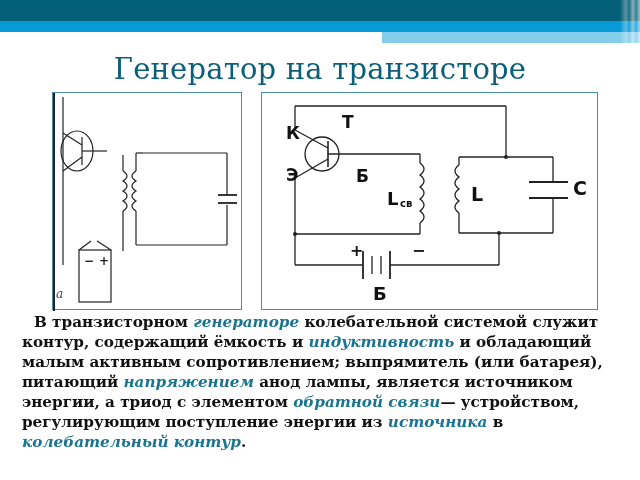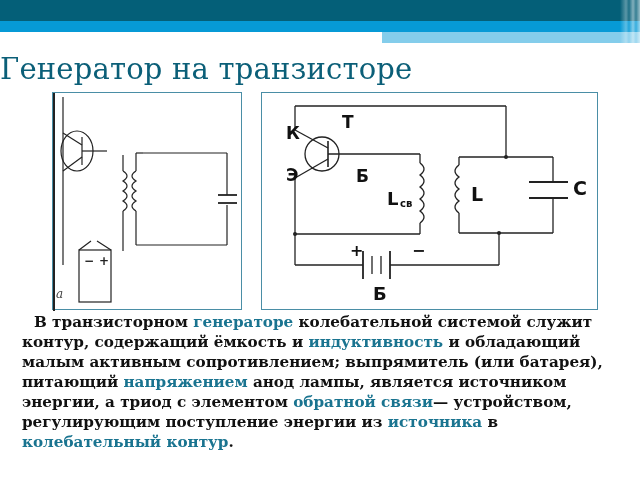--- a/index.html
+++ b/index.html
@@ -9,36 +9,36 @@
       font-family: "DejaVu Serif", serif;
     }
     .bar-dark { position: absolute; left: 0; top: 0; width: 640px; height: 21px; background: #045f78; }
     .bar-mid { position: absolute; left: 0; top: 21px; width: 640px; height: 11px; background: #069ad6; }
     .bar-light { position: absolute; left: 382px; top: 32px; width: 258px; height: 11px; background: #84cdeb; }
     .bar-fade {
       position: absolute; left: 620px; top: 0; width: 20px; height: 43px;
       background: linear-gradient(90deg, rgba(255,255,255,0) 0%, rgba(255,255,255,0.35) 30%, rgba(255,255,255,0.1) 45%, rgba(255,255,255,0.5) 65%, rgba(255,255,255,0.2) 80%, rgba(255,255,255,0.6) 100%);
     }
     .title {
-      position: absolute; left: 0; top: 52px; width: 640px; 
+      position: absolute; left: 0; top: 52px; width: 640px; text-align: center;
       font-family: "DejaVu Serif", serif; font-size: 29px; color: #0b5f78;
       letter-spacing: 0.2px;
     }
     .panel {
       position: absolute; border: 1.5px solid #4a8ea6; background: #fff; box-sizing: border-box;
     }
     .panel-left { left: 52px; top: 92px; width: 190px; height: 218px; }
     .panel-right { left: 261px; top: 92px; width: 337px; height: 218px; }
     .panel svg { position: absolute; left: 0; top: 0; }
     .body-text {
       position: absolute; left: 22px; top: 312px; width: 610px;
       font-family: "DejaVu Serif", serif; font-weight: bold; font-size: 15.2px;
       line-height: 20px; color: #111;
     }
-    .body-text .hl { color: #1a7490; }
+    .body-text .hl { color: #1a7490; font-style: italic; }
     .indent { display: inline-block; width: 12px; }
     .circ-label { font-family: "DejaVu Sans", sans-serif; font-weight: bold; fill: #111; }
   </style>
 </head>
 <body>
 
 <div class="bar-dark"></div>
 <div class="bar-mid"></div>
 <div class="bar-light"></div>
 <div class="bar-fade"></div>

